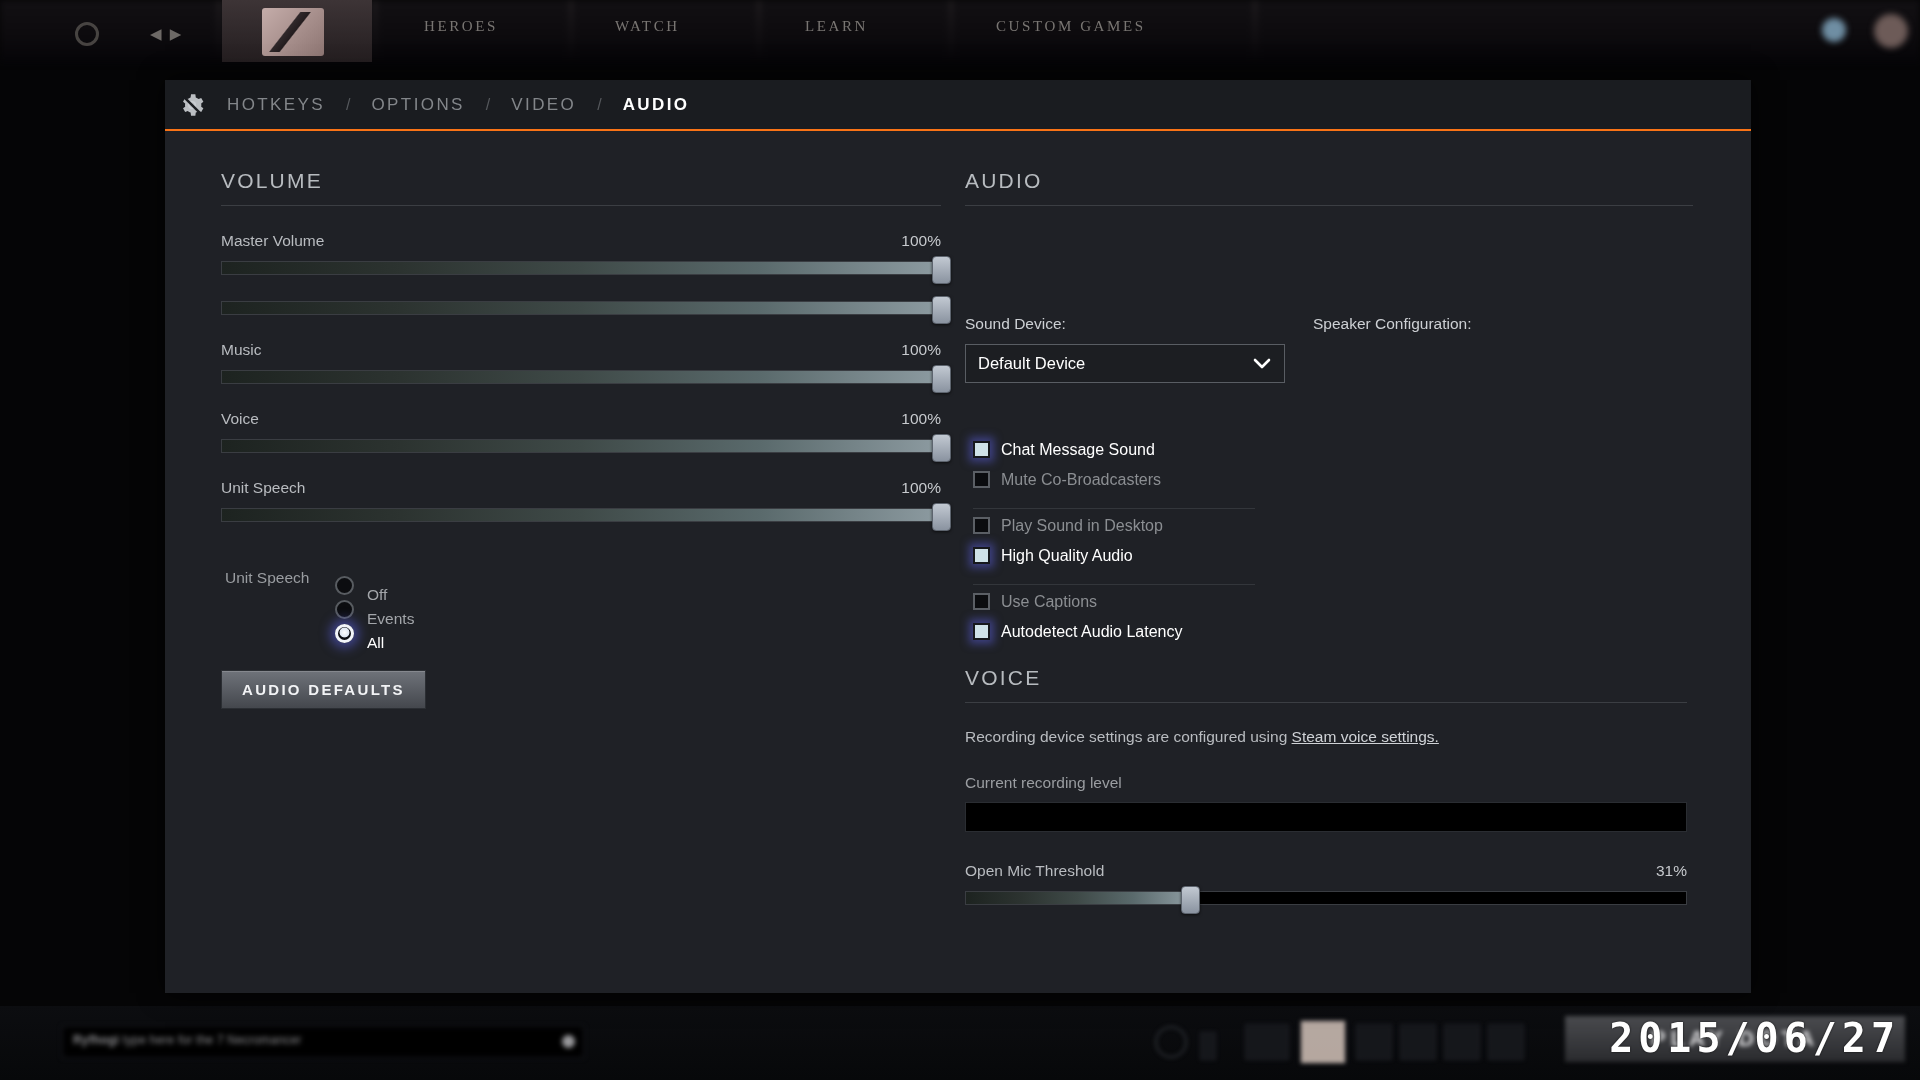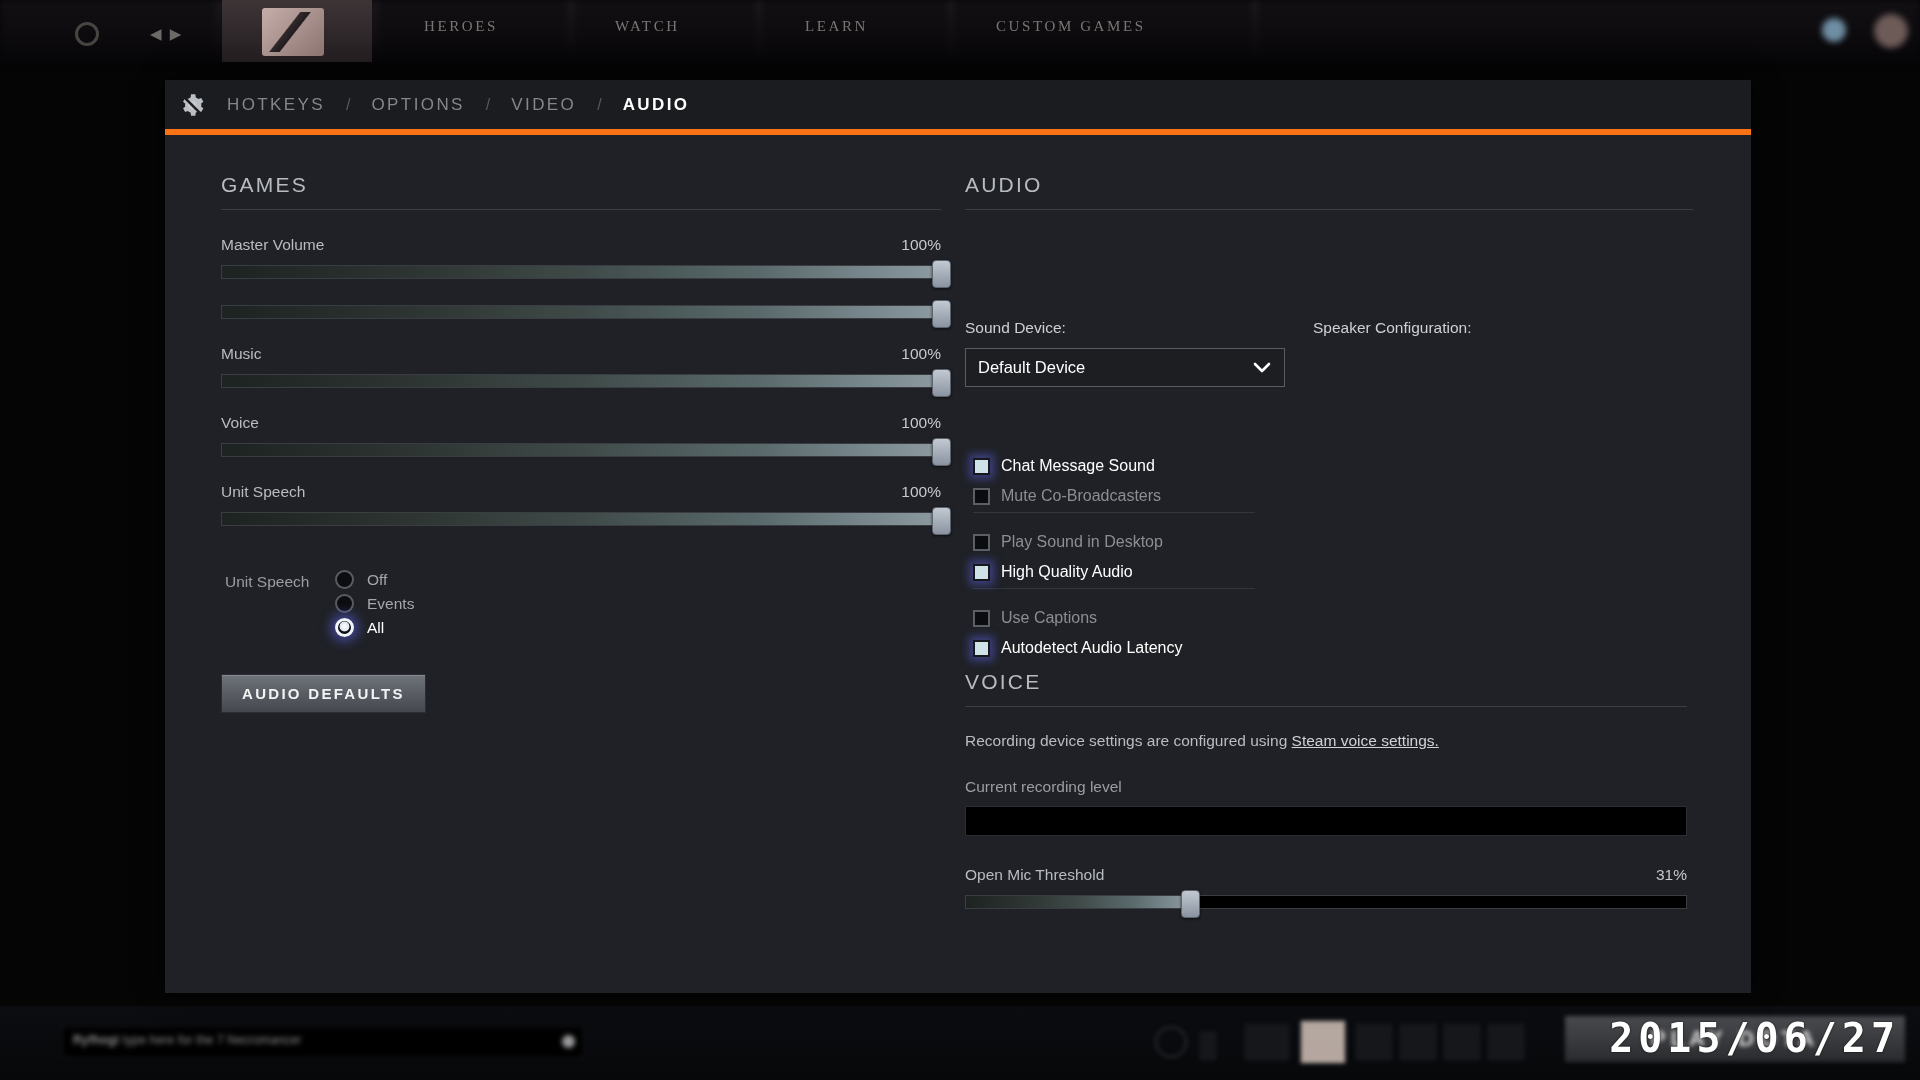--- a/index.html
+++ b/index.html
@@ -75,21 +75,21 @@
   }
 
   
   #panel{
     position:absolute;left:165px;top:80px;width:1586px;height:913px;
     background:#1f2126;
     box-shadow:0 0 24px rgba(0,0,0,.75);
   }
   #tabbar{
     position:relative;height:49px;background:#1a1c20;
-    border-bottom:6px solid #f97316;display:flex;align-items:center;
+    border-bottom:2px solid #f97316;display:flex;align-items:center;
   }
   #gearbtn{
     width:54px;height:49px;display:flex;align-items:center;justify-content:center;
   }
   #gearbtn svg{width:26px;height:26px;}
   .tab{
     color:#83868a;font-size:17px;letter-spacing:2.4px;padding:0 8px;
     font-family:"Liberation Sans", sans-serif;
   }
   .tab.active{color:#ffffff;font-weight:bold;}
@@ -131,21 +131,21 @@
   .radio-item{position:absolute;left:114px;display:flex;align-items:center;}
   .radio-item .dot{
     width:19px;height:19px;border-radius:50%;
     background:#0c0d10;border:2px solid #585c61;box-sizing:border-box;
   }
   .radio-item.on .dot{
     background:radial-gradient(circle at 50% 42%,#ffffff 0%,#dfe7f2 45%,#0d0f14 54%,#0a0c10 100%);
     border:3px solid #f2f5fa;
     box-shadow:0 0 11px 5px rgba(90,95,220,.55);
   }
-  .radio-item .rlbl{margin-left:13px;color:#a3a6aa;font-size:15.5px;}
+  .radio-item .rlbl{margin-left:13px;color:#a3a6aa;font-size:15.5px;margin-top:20px;}
   .radio-item.on .rlbl{color:#ffffff;}
 
   #defbtn{
     margin-top:30px;display:inline-block;
     padding:10px 20px;min-width:158px;text-align:center;
     background:linear-gradient(180deg,#6f737a,#44474d);
     border:1px solid #2b2e33;
     color:#f2f3f5;font-size:15px;letter-spacing:2.3px;font-weight:bold;
     box-shadow:inset 0 1px 0 rgba(255,255,255,.16);
   }
@@ -156,21 +156,21 @@
   .dd{
     margin-top:11px;width:320px;height:39px;box-sizing:border-box;
     background:#1c1e22;border:1px solid #595d63;
     display:flex;align-items:center;padding:0 12px;position:relative;
   }
   .dd .dval{color:#ffffff;font-size:16.5px;}
   .dd .chev{position:absolute;right:12px;top:10px;}
 
   
   .cbgroup{position:absolute;}
-  .cb{display:flex;align-items:flex-end;height:30px;}
+  .cb{display:flex;align-items:flex-start;height:30px;}
   .cb .box{
     width:17px;height:17px;box-sizing:border-box;
     background:#0b0c0f;border:2px solid #5b5f65;
   }
   .cb.on .box{
     background:#cfe2e8;border:2px solid #16181c;
     box-shadow:0 0 9px 4px rgba(92,96,222,.5);
   }
   .cb .clbl{margin-left:11px;color:#8b8e92;font-size:16px;}
   .cb.on .clbl{color:#ffffff;}
@@ -245,21 +245,21 @@
     <div class="tab">OPTIONS</div>
     <div class="tabsep">/</div>
     <div class="tab">VIDEO</div>
     <div class="tabsep">/</div>
     <div class="tab active">AUDIO</div>
   </div>
 
   <div id="content">
 
     <div class="col left">
-      <div class="secthead">GAMES</div>
+      <div class="secthead">VOLUME</div>
       <div class="sectrule"></div>
 
       <div id="slider-list">
           <div class="slider-row">
             <div class="lbl">Master Volume</div>
             <div class="val">100%</div>
             <div class="track">
               <div class="fill" style="width: 100%;"></div>
               <div class="knob" style="left: 100%;"></div>
             </div>

